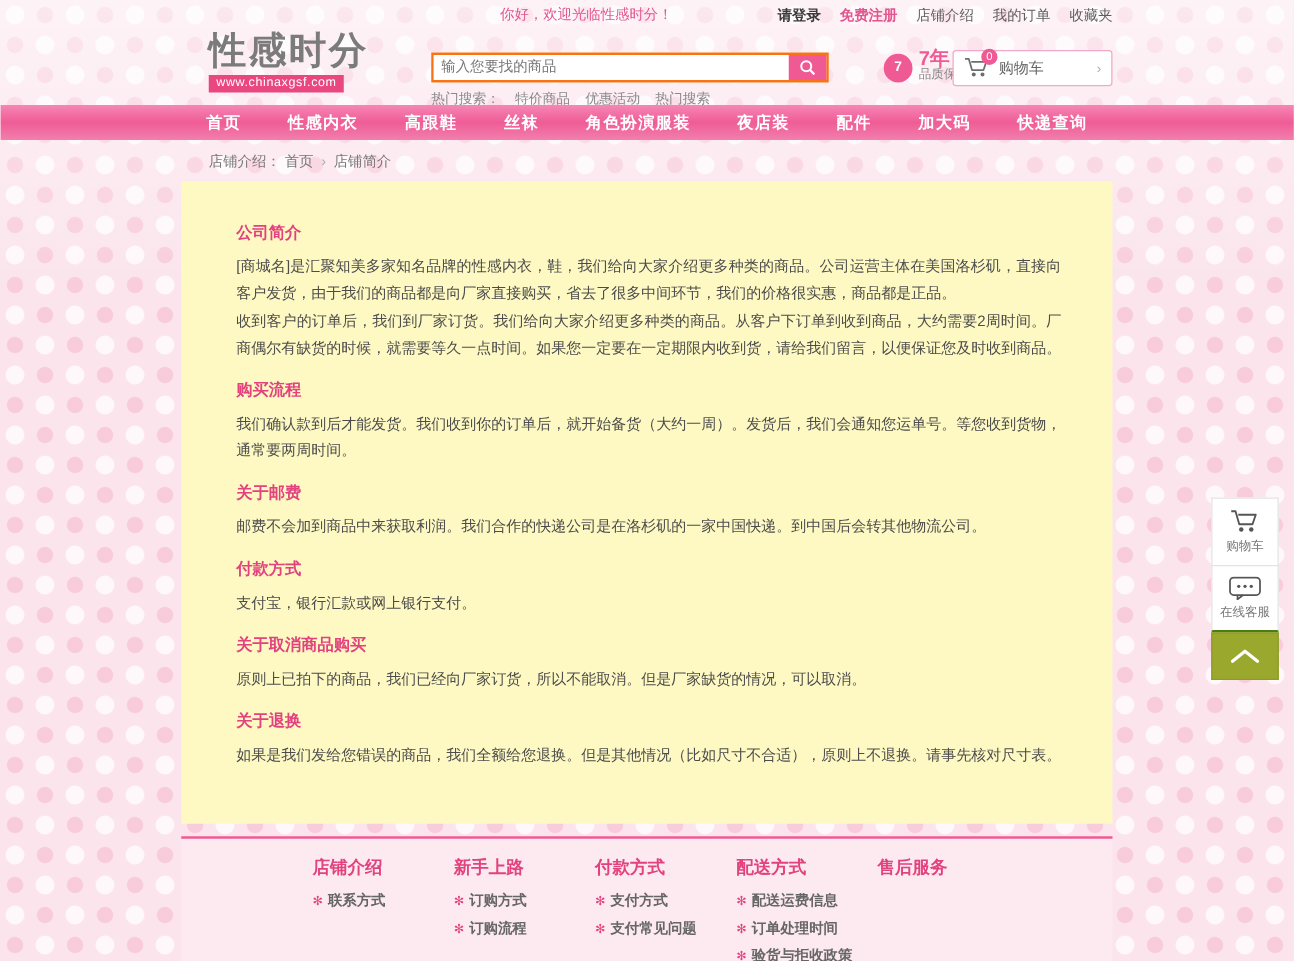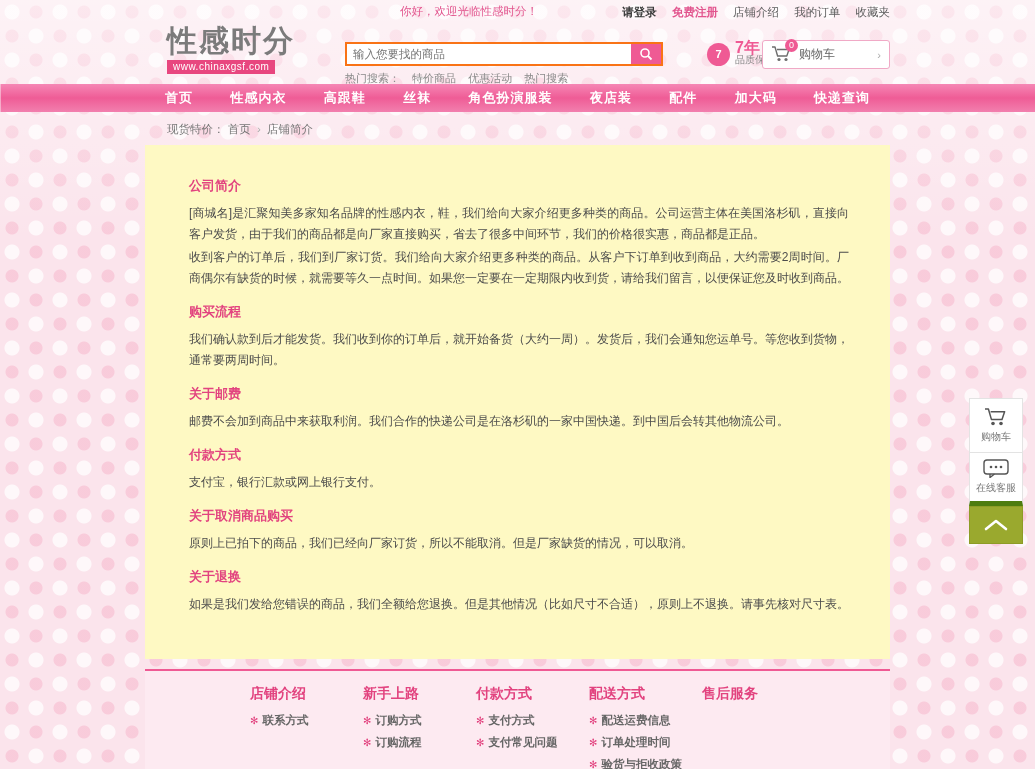--- a/index.html
+++ b/index.html
@@ -354,21 +354,21 @@
       <a href="#">角色扮演服装</a>
       <a href="#">夜店装</a>
       <a href="#">配件</a>
       <a href="#">加大码</a>
       <a href="#">快递查询</a>
     </div>
   </div>
 
   <div class="wrap">
     <div class="breadcrumb">
-      <span>现货特价：</span>
+      <span>店铺介绍：</span>
       <a href="#">首页</a>
       <span class="sep">›</span>
       <a href="#">店铺简介</a>
     </div>
   </div>
 
   <div class="wrap">
     <div class="content-card">
 
       <div class="sec">
@@ -449,21 +449,21 @@
 
   <div class="sidebar">
     <div class="sb-item">
       <svg width="24" height="20" viewBox="0 0 24 20">
         <path d="M1 2 h3.4 l3 10.4 h10.6 l2.6 -7.6 h-14" fill="none" stroke="#555" stroke-width="1.5" stroke-linejoin="round"></path>
         <circle cx="9" cy="16.5" r="1.8" fill="#555"></circle>
         <circle cx="17" cy="16.5" r="1.8" fill="#555"></circle>
       </svg>
       <div class="sb-label">购物车</div>
     </div>
-    <div class="sb-item" style="border-bottom:5px solid #4d7c0f;">
+    <div class="sb-item" style="border-bottom:2px solid #4d7c0f;">
       <svg width="26" height="19" viewBox="0 0 26 19">
         <rect x="1" y="1" width="24" height="14" rx="3" fill="none" stroke="#555" stroke-width="1.4"></rect>
         <path d="M7 15 l0 3.5 l4.5 -3.5" fill="none" stroke="#555" stroke-width="1.4"></path>
         <circle cx="8" cy="8" r="1.3" fill="#555"></circle>
         <circle cx="13" cy="8" r="1.3" fill="#555"></circle>
         <circle cx="18" cy="8" r="1.3" fill="#555"></circle>
       </svg>
       <div class="sb-label">在线客服</div>
     </div>
     <div class="sb-top">

